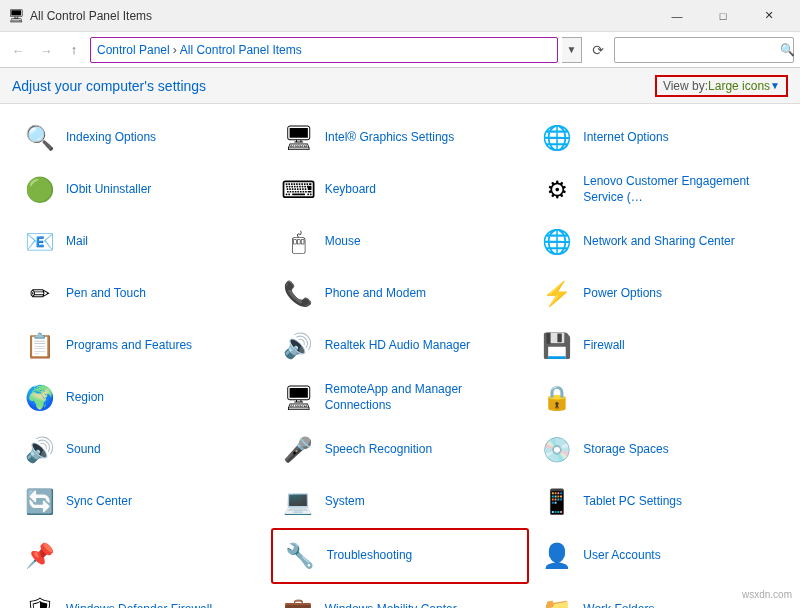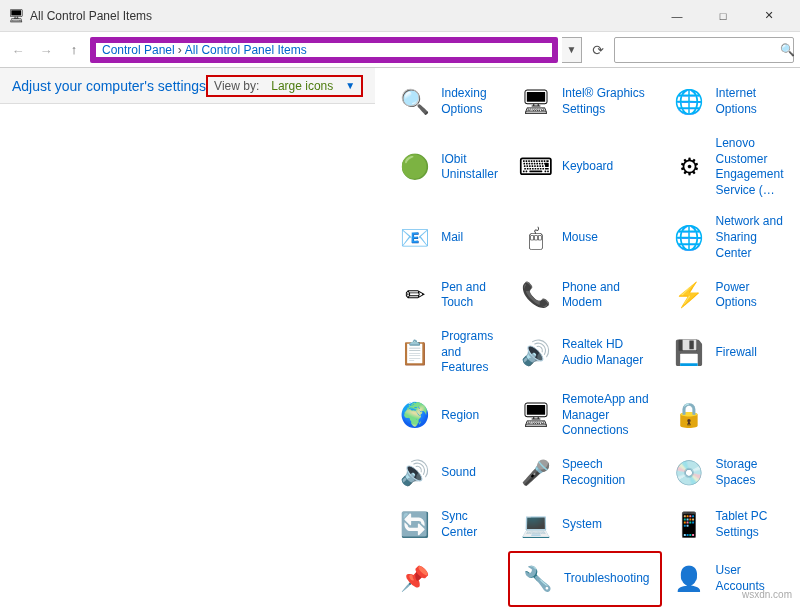--- a/index.html
+++ b/index.html
@@ -39,21 +39,21 @@
     .nav-btn {
       width: 24px; height: 24px;
       display: flex; align-items: center; justify-content: center;
       cursor: pointer; color: #555; font-size: 13px;
       background: transparent; border: none; border-radius: 3px;
     }
     .nav-btn.disabled { color: #aaa; cursor: default; }
     .address-path {
       flex: 1;
       height: 26px;
-      border: 6px solid #a21caf;
+      border: 1px solid #a21caf;
       border-radius: 2px;
       display: flex;
       align-items: center;
       padding: 0 6px;
       background: white;
       font-size: 12px;
       color: #000;
     }
     .address-path .path-part { color: #0066cc; cursor: pointer; }
     .address-path .separator { color: #555; margin: 0 3px; }
@@ -66,40 +66,40 @@
       padding: 0 6px;
       background: white;
       gap: 4px;
     }
     .search-box input { border: none; outline: none; font-size: 12px; flex: 1; color: #333; }
     .search-icon { color: #888; font-size: 12px; }
 
     
     .main-content {
       display: flex;
-      flex-direction: row;
+      flex-direction: column;
       height: calc(608px - 32px - 36px);
       background: white;
     }
 
     
     .toolbar {
       height: 36px;
       display: flex;
       align-items: center;
       padding: 0 12px;
       background: #f5f5f5;
       border-bottom: 1px solid #ddd;
       justify-content: space-between;
     }
     .toolbar-title { color: #0066cc; font-size: 14px; font-weight: 400; }
     .view-by {
       display: flex;
       align-items: center;
-      gap: 12px;
+      gap: 0;
       border: 2px solid #cc0000;
       padding: 2px 6px;
       font-size: 12px;
       cursor: pointer;
     }
     .view-by-label { color: #555; }
     .view-by-value { color: #4d7c0f; }
     .view-by-arrow { color: #0066cc; font-size: 10px; }
 
     

